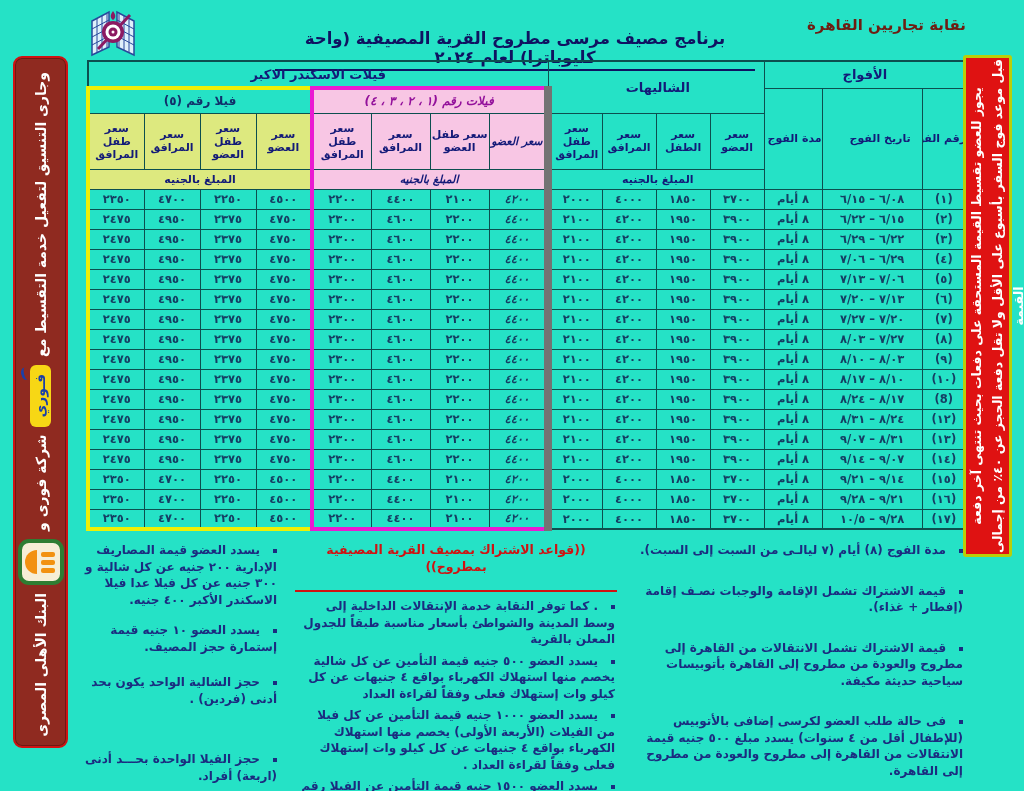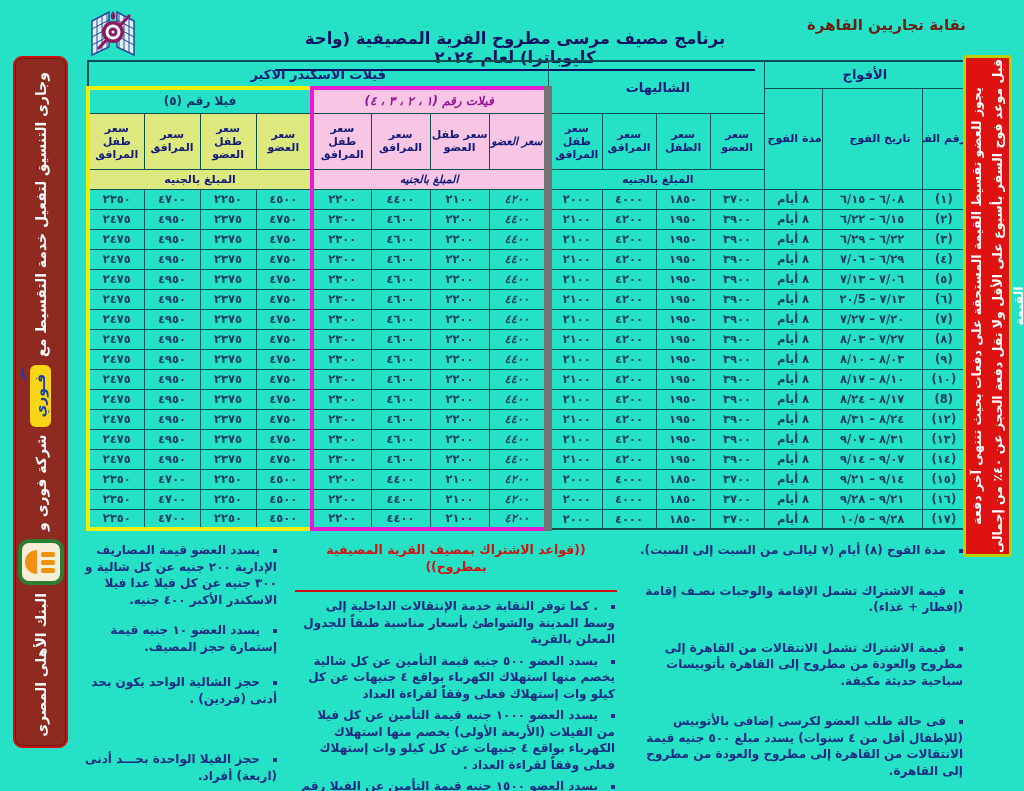--- a/index.html
+++ b/index.html
@@ -227,21 +227,21 @@
           <td>٢٢٠٠</td>
           <td>٤٦٠٠</td>
           <td class="bLm">٢٣٠٠</td>
           <td class="bRy">٤٧٥٠</td>
           <td>٢٣٧٥</td>
           <td>٤٩٥٠</td>
           <td class="bLy">٢٤٧٥</td>
         </tr>
         <tr>
           <td>(٦)</td>
-          <td>٧/١٣ – 5/٢٠</td>
+          <td>٧/١٣ – ٧/٢٠</td>
           <td>٨ أيام</td>
           <td>٣٩٠٠</td>
           <td>١٩٥٠</td>
           <td>٤٢٠٠</td>
           <td>٢١٠٠</td>
           <td class="bRm">٤٤٠٠</td>
           <td>٢٢٠٠</td>
           <td>٤٦٠٠</td>
           <td class="bLm">٢٣٠٠</td>
           <td class="bRy">٤٧٥٠</td>

